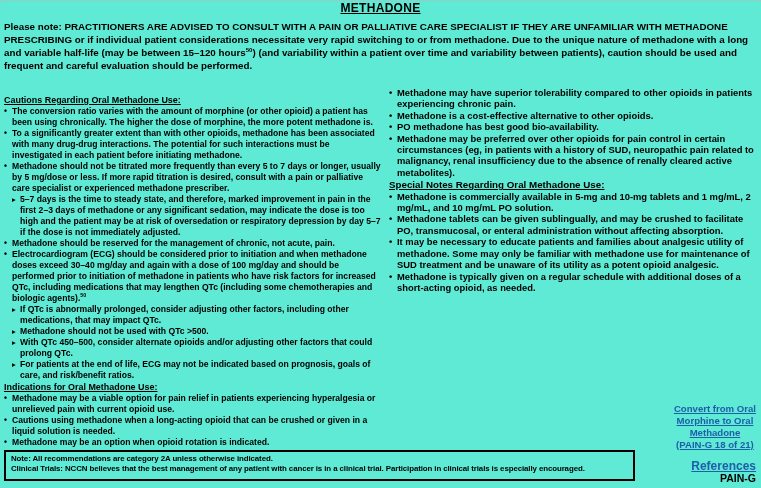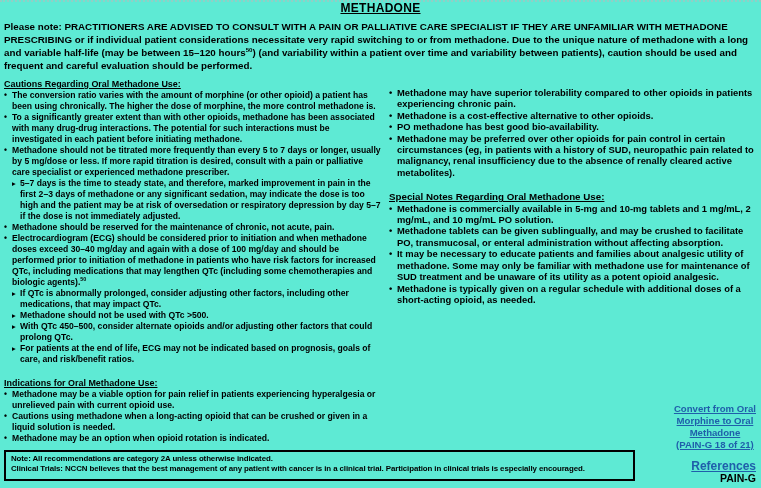--- a/index.html
+++ b/index.html
@@ -7,22 +7,22 @@
         font-family:"Liberation Sans","DejaVu Sans",sans-serif;font-weight:bold;color:#000;}
   .top-remnant{position:absolute;top:0;left:0;width:100%;height:2px;
         border-top:2px dotted #b9b9b9;opacity:.55;}
   .title{position:absolute;top:1px;left:0;width:100%;text-align:center;font-size:12px;letter-spacing:.3px;}
   .title .u{text-decoration:underline;}
   .intro{position:absolute;top:20px;left:4px;width:753px;font-size:9.8px;line-height:13px;}
   sup{font-size:62%;vertical-align:super;line-height:0;}
   .col{position:absolute;}
   .col-left{top:79px;left:4px;width:377px;font-size:8.6px;line-height:11px;}
   .col-right{top:87px;left:389px;width:369px;font-size:9.4px;line-height:11.4px;}
-  .col-heading{font-size:104%;text-decoration:underline;margin-top:13px;}
-  .col-heading:first-child{margin-top:0;}
+  .col-heading{font-size:104%;text-decoration:underline;margin-top:1px;}
+  .col-heading:first-child{margin-top:16px;}
   .item{display:flex;}
   .item .marker{flex:0 0 8px;}
   .item.l2{padding-left:8px;}
   .item.l2 .marker{flex:0 0 8px;font-size:88%;}
   .notebox{position:absolute;left:4px;top:450px;width:617px;height:25px;
         border:2px solid #000;padding:2px 5px 0 5px;font-size:7.9px;line-height:10px;letter-spacing:-0.1px;}
   .convert-link{position:absolute;right:5px;top:403px;display:block;text-align:center;
         font-size:9.6px;line-height:11.9px;color:var(--link-blue);text-decoration:underline;white-space:pre-line;}
   .references-link{position:absolute;right:5px;top:459px;font-size:12px;
         color:var(--link-blue);text-decoration:underline;}
@@ -38,37 +38,37 @@
   <div class="title">
     <span class="u">METHADONE</span>
   </div>
 
   <div class="intro"><span>Please note: PRACTITIONERS ARE ADVISED TO CONSULT WITH A PAIN OR PALLIATIVE CARE SPECIALIST IF THEY ARE UNFAMILIAR WITH METHADONE PRESCRIBING or if individual patient considerations necessitate very rapid switching to or from methadone. Due to the unique nature of methadone with a long and variable half-life (may be between 15–120 hours</span><sup>50</sup><span>) (and variability within a patient over time and variability between patients), caution should be used and frequent and careful evaluation should be performed.</span></div>
 
   <div class="col col-left">
       <div class="col-heading">Cautions Regarding Oral Methadone Use:</div>
       <div class="item l1">
         <span class="marker">•</span>
-        <span class="txt">The conversion ratio varies with the amount of morphine (or other opioid) a patient has been using chronically. The higher the dose of morphine, the more control methadone is.</span>
+        <span class="txt">The conversion ratio varies with the amount of morphine (or other opioid) a patient has been using chronically. The higher the dose of morphine, the more potent methadone is.</span>
       </div>
       <div class="item l1">
         <span class="marker">•</span>
         <span class="txt">To a significantly greater extent than with other opioids, methadone has been associated with many drug-drug interactions. The potential for such interactions must be investigated in each patient before initiating methadone.</span>
       </div>
       <div class="item l1">
         <span class="marker">•</span>
         <span class="txt">Methadone should not be titrated more frequently than every 5 to 7 days or longer, usually by 5 mg/dose or less. If more rapid titration is desired, consult with a pain or palliative care specialist or experienced methadone prescriber.</span>
       </div>
       <div class="item l2">
         <span class="marker">▸</span>
         <span class="txt">5–7 days is the time to steady state, and therefore, marked improvement in pain in the first 2–3 days of methadone or any significant sedation, may indicate the dose is too high and the patient may be at risk of oversedation or respiratory depression by day 5–7 if the dose is not immediately adjusted.</span>
       </div>
       <div class="item l1">
         <span class="marker">•</span>
-        <span class="txt">Methadone should be reserved for the maintenance of chronic, not acute, pain.</span>
+        <span class="txt">Methadone should be reserved for the management of chronic, not acute, pain.</span>
       </div>
       <div class="item l1">
         <span class="marker">•</span>
         <span class="txt">Electrocardiogram (ECG) should be considered prior to initiation and when methadone doses exceed 30–40 mg/day and again with a dose of 100 mg/day and should be performed prior to initiation of methadone in patients who have risk factors for increased QTc, including medications that may lengthen QTc (including some chemotherapies and biologic agents).<sup>50</sup></span>
       </div>
       <div class="item l2">
         <span class="marker">▸</span>
         <span class="txt">If QTc is abnormally prolonged, consider adjusting other factors, including other medications, that may impact QTc.</span>
       </div>
       <div class="item l2">

